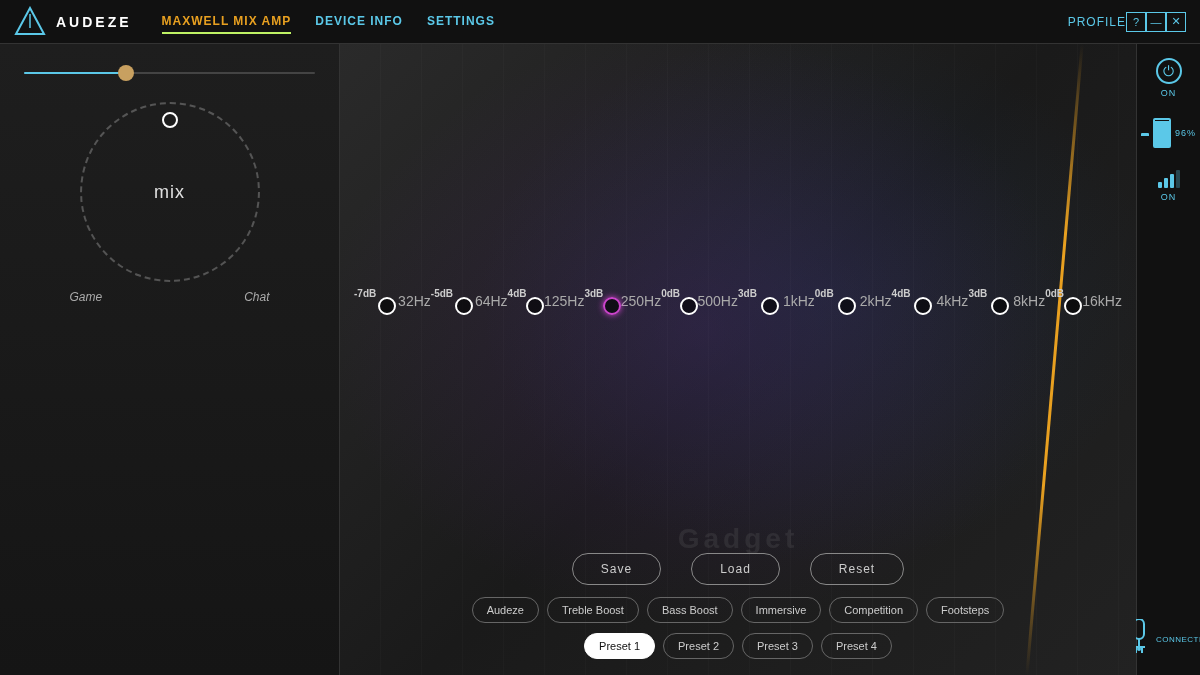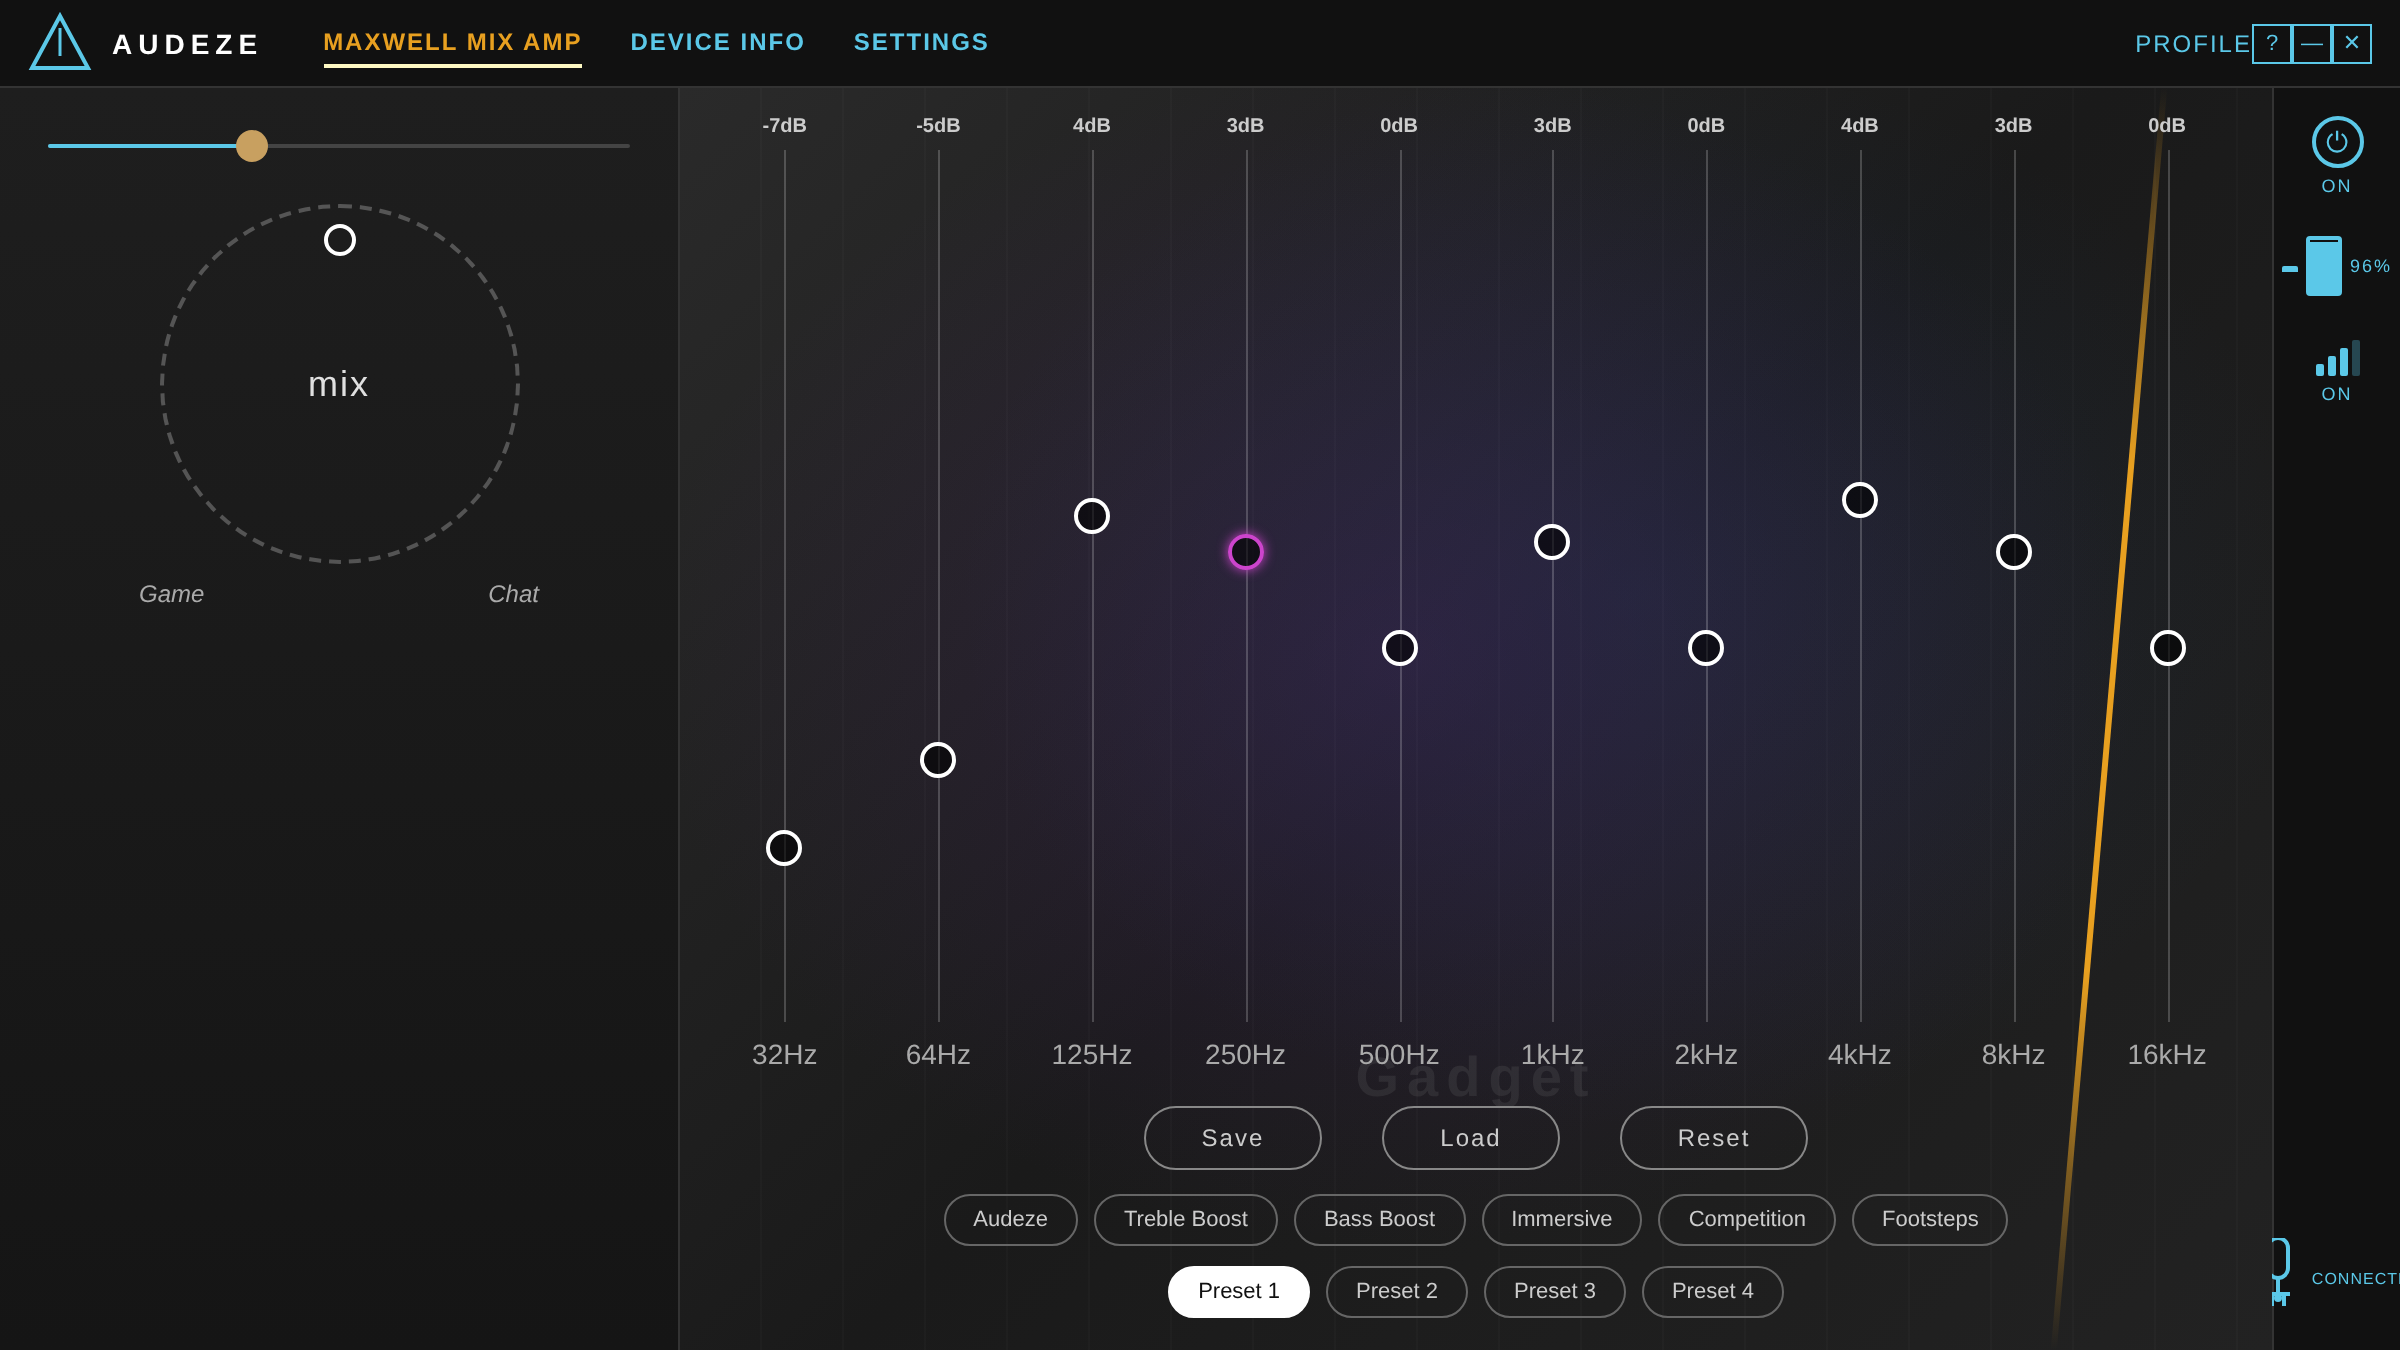--- a/index.html
+++ b/index.html
@@ -46,21 +46,21 @@
       color: #5bc8e8;
       font-size: 12px;
       font-weight: bold;
       letter-spacing: 1px;
       cursor: pointer;
       padding: 4px 0;
       text-transform: uppercase;
     }
     .nav-tab.active {
       color: #e8a020;
-      border-bottom: 2px solid #fef9c3;
+      border-bottom: 2px solid #bef264;
     }
     .header-right {
       margin-left: auto;
       display: flex;
       align-items: center;
     }
     .profile-text {
       color: #5bc8e8;
       font-size: 12px;
       letter-spacing: 1px;
@@ -246,21 +246,21 @@
     }
     .eq-sliders-row {
       display: flex;
       flex: 1;
       align-items: stretch;
       gap: 0;
       padding-bottom: 8px;
     }
     .eq-band {
       display: flex;
-      flex-direction: column;
+      flex-direction: row;
       align-items: center;
       flex: 1;
       position: relative;
     }
     .eq-db-label {
       color: #ccc;
       font-size: 10px;
       margin-bottom: 6px;
       font-weight: bold;
     }

